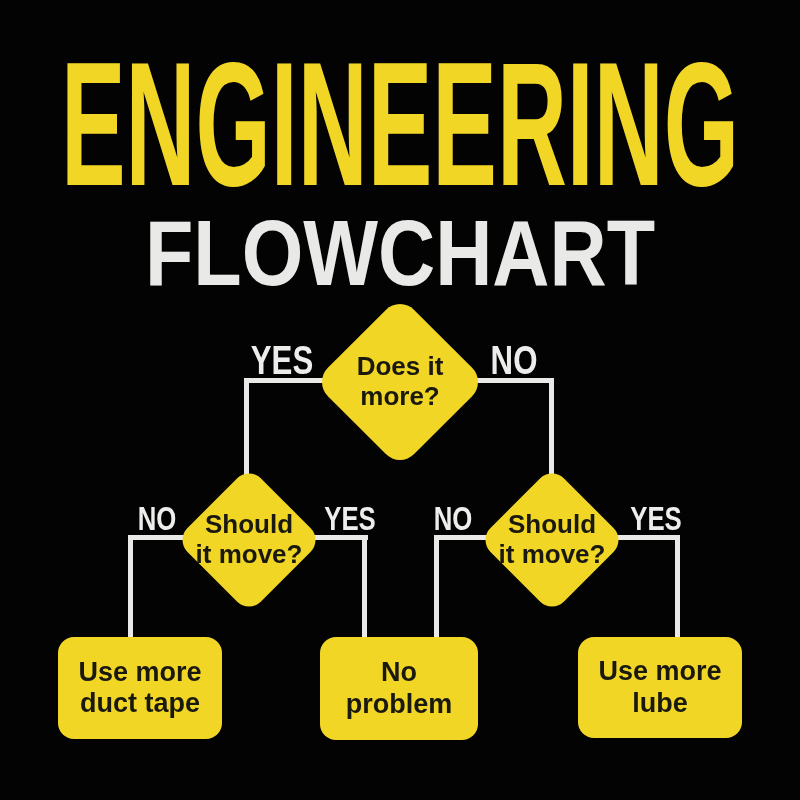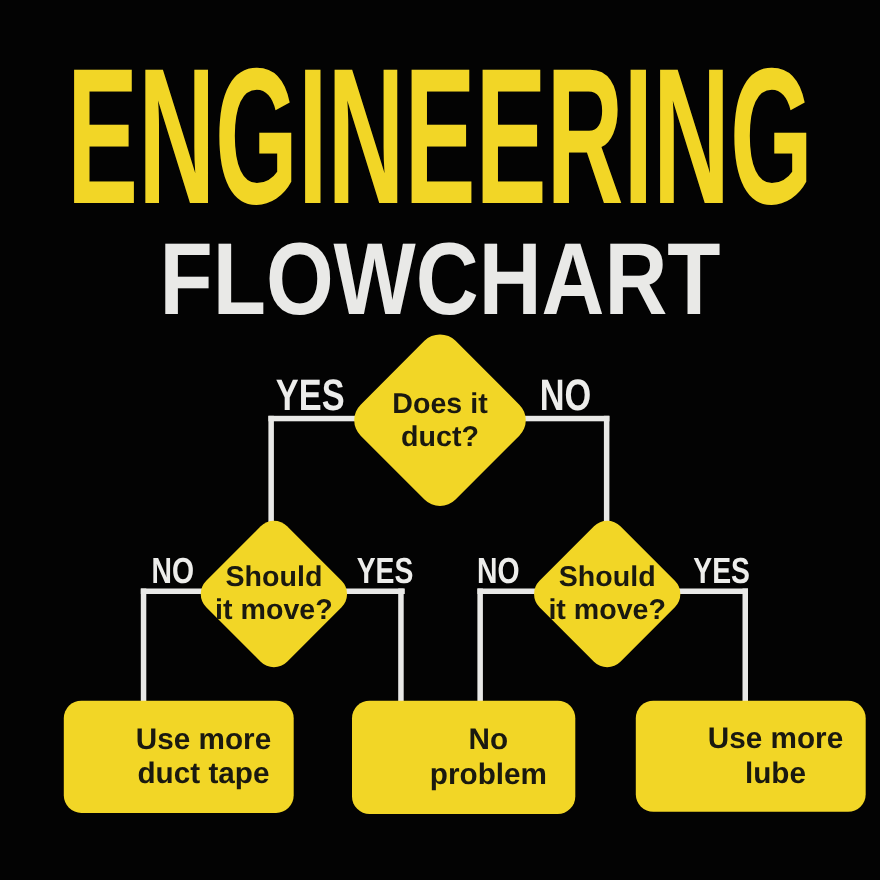--- a/index.html
+++ b/index.html
@@ -49,21 +49,21 @@
     color:var(--c-dark_text,#1A1910);
     font-weight:bold;font-size:26px;line-height:1.15;
     white-space:pre-line;
   }
 
   
   .action-box{
     position:absolute;z-index:2;
     background:var(--c-yellow,#F2D626);
     border-radius:16px;
-    display:flex;align-items:center;justify-content:center;padding-left:45px;
+    display:flex;align-items:center;justify-content:center;
   }
   .action-label{
     color:var(--c-dark_text,#1A1910);
     font-weight:bold;font-size:27px;line-height:1.15;
     text-align:center;white-space:pre-line;
   }
 
   
   .edge-label{
     position:absolute;z-index:3;
@@ -92,21 +92,21 @@
     <div class="line" style="left:128px;top:535px;width:240px;height:5px;"></div>
     <div class="line" style="left:128px;top:535px;width:5px;height:155px;"></div>
     <div class="line" style="left:362px;top:535px;width:5px;height:155px;"></div>
     <div class="line" style="left:434px;top:535px;width:246px;height:5px;"></div>
     <div class="line" style="left:434px;top:535px;width:5px;height:155px;"></div>
     <div class="line" style="left:675px;top:535px;width:5px;height:155px;"></div>
   </div>
 
   <div class="diamond-shape big" style="left:339px;top:321px;"></div>
   <div class="node-label" style="left:400px;top:382px;">Does it
-duct?</div>
+more?</div>
 
   <div class="diamond-shape small" style="left:197px;top:488px;"></div>
   <div class="node-label" style="left:249px;top:540px;">Should
 it move?</div>
 
   <div class="diamond-shape small" style="left:500px;top:488px;"></div>
   <div class="node-label" style="left:552px;top:540px;">Should
 it move?</div>
 
   <div class="action-box" style="left:58px;top:637px;width:164px;height:102px;">

